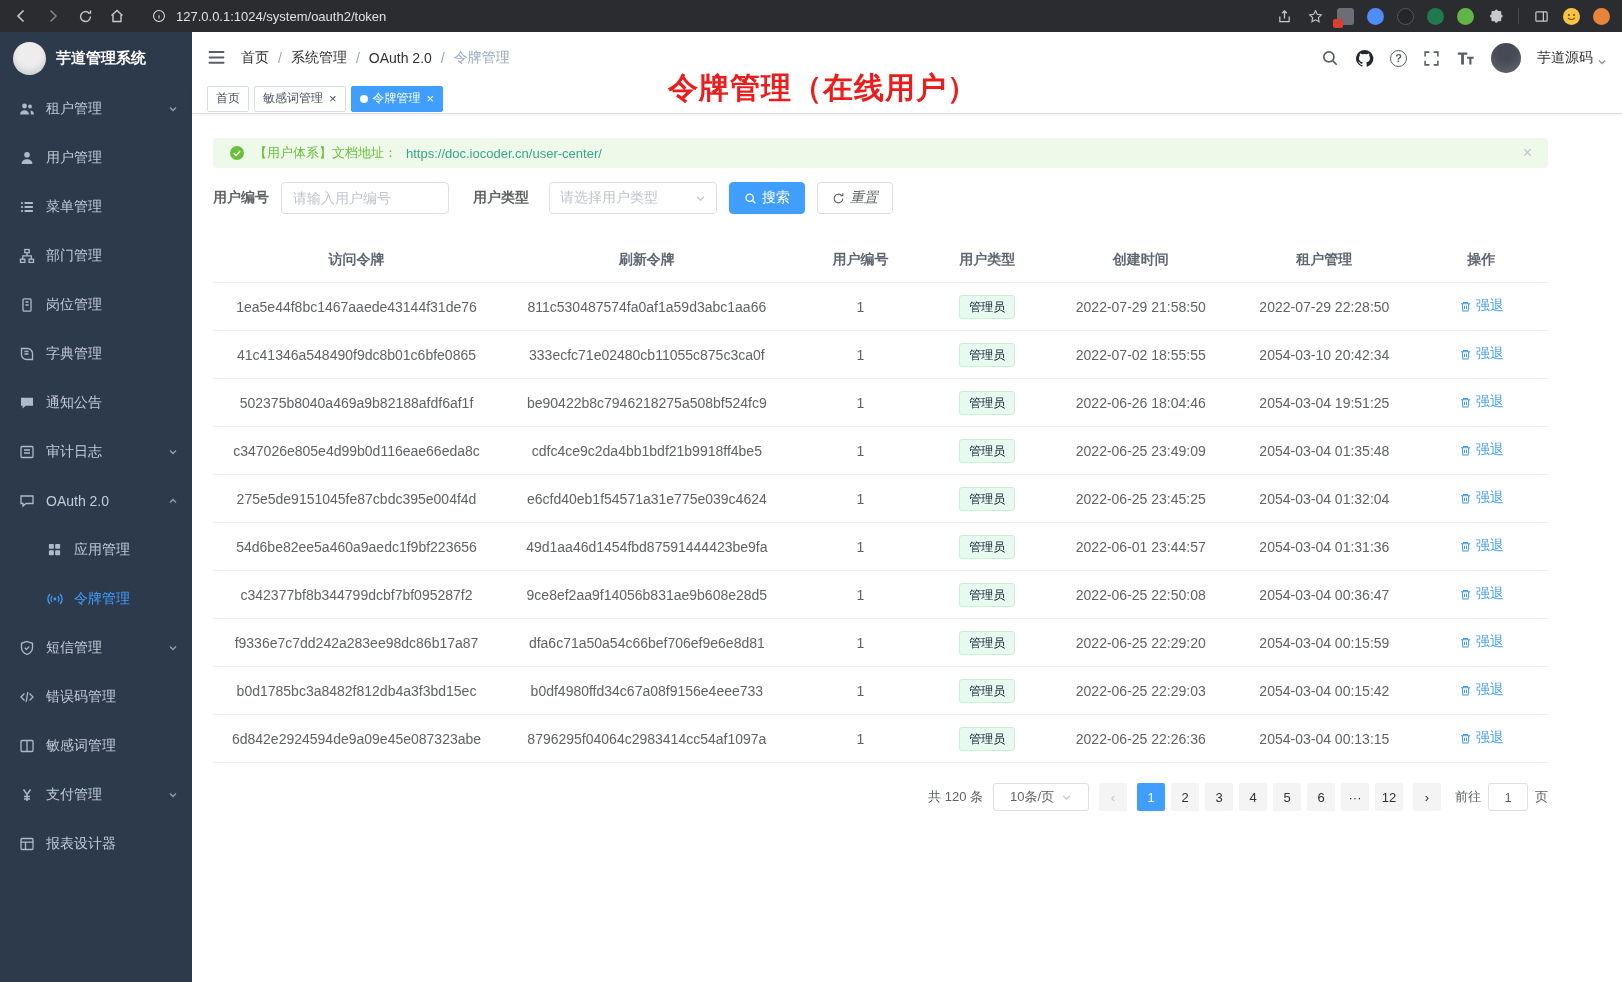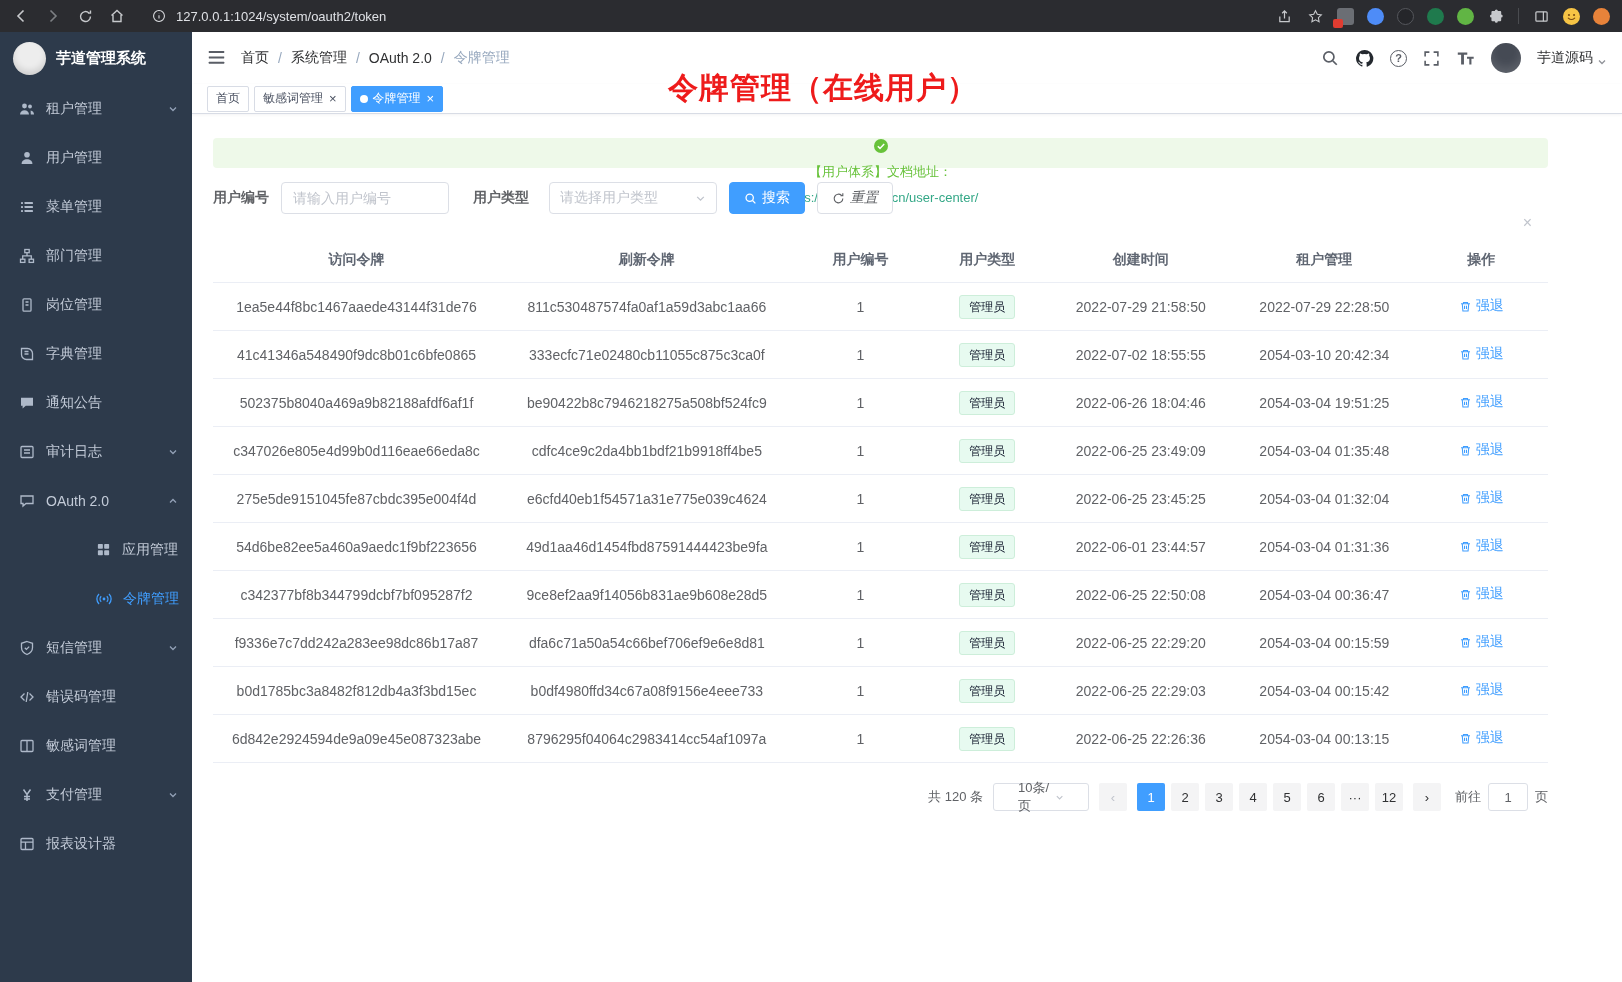--- a/index.html
+++ b/index.html
@@ -25,21 +25,21 @@
 
   
   .sidebar { width:192px; flex:0 0 192px; background:#2d3a4b; overflow:hidden; }
   .logo { height:52px; display:flex; align-items:center; gap:10px; padding:0 13px; }
   .logo-avatar { width:33px; height:33px; border-radius:50%; background:#ededed;
     box-shadow:inset 0 -4px 6px rgba(0,0,0,.12); }
   .logo-title { font-size:15px; font-weight:700; color:#fff; }
   .menu-item { height:49px; display:flex; align-items:center; gap:11px;
     padding:0 14px 0 19px; font-size:14px; color:#c3cbd8; cursor:pointer; }
   .menu-item .icon { width:16px; height:16px; display:inline-flex; color:#aeb9c9; }
-  .menu-item.sub { padding-left:68px;margin-left:28px; }
+  .menu-item.sub { padding-left:47px; }
   .menu-item.active { color:#409eff; }
   .menu-item.active .icon { color:#409eff; }
   .menu-item .arrow { margin-left:auto; color:#93a1b7; display:inline-flex; }
   .menu-item .arrow.up { transform:rotate(180deg); }
   .mi-label { white-space:nowrap; }
 
   
   .main { flex:1; display:flex; flex-direction:column; background:#fff; min-width:0; }
 
   .topbar { height:52px; display:flex; align-items:center; padding:0 15px; background:#fff; }
@@ -61,21 +61,21 @@
     gap:5px; padding:0 15px; background:#fff; box-shadow:0 1px 3px rgba(0,21,41,.05); }
   .tab { height:26px; border:1px solid #d8dce5; background:#fff; color:#495060; font-size:12px;
     display:inline-flex; align-items:center; padding:0 8px; gap:5px; cursor:pointer; border-radius:2px; }
   .tab.active { background:#409eff; border-color:#409eff; color:#fff; }
   .tab-dot { width:8px; height:8px; border-radius:50%; background:#fff; }
   .tab-close { font-size:13px; line-height:1; margin-left:1px; }
 
   .content { padding:24px 74px 0 21px; }
 
   .alert { height:30px; background:#eef9e9; border-radius:4px; display:flex; align-items:center;
-    padding:0 16px; gap:9px;flex-direction:column; }
+    padding:0 16px; gap:9px; }
   .alert-text { color:#67c23a; font-size:13px; }
   .alert-link { color:#34a887; font-size:13px; text-decoration:none; cursor:pointer; }
   .alert-close { margin-left:auto; color:#c0c4cc; font-size:16px; cursor:pointer; }
 
   .filters { display:flex; align-items:center; margin-top:14px; font-size:14px; }
   .f-label { font-weight:700; color:#606266; margin-right:12px; white-space:nowrap; }
   .f-label.second { margin-left:24px; }
   .f-input { width:168px; height:32px; border:1px solid #dcdfe6; border-radius:4px;
     padding:0 11px; font-size:14px; color:#606266; outline:none; }
   .f-input::placeholder { color:#c0c4cc; }
@@ -92,21 +92,21 @@
   .data-table th { color:#5f6672; font-weight:600; padding:13px 0; border-bottom:1px solid #ebeef5; text-align:center; }
   .data-table td { color:#606266; height:48px; border-bottom:1px solid #ebeef5; text-align:center;
     white-space:nowrap; overflow:hidden; }
   .tag-success { display:inline-block; background:#e7faf0; border:1px solid #cdeeda; color:#0f172a;
     font-size:12px; padding:0 9px; height:24px; line-height:22px; border-radius:3px; }
   .action-link { color:#409eff; font-size:14px; display:inline-flex; align-items:center; gap:4px; cursor:pointer; }
 
   .pagination { display:flex; align-items:center; justify-content:flex-end; margin-top:20px;
     gap:10px; font-size:13px; color:#606266; }
   .pg-size { width:96px; height:28px; border:1px solid #dcdfe6; border-radius:3px;
-    display:flex; align-items:center; justify-content:space-between; padding:0 24px;
+    display:flex; align-items:center; justify-content:space-between; padding:0 16px;
     color:#606266; cursor:pointer; background:#fff; }
   .pg-pages { display:flex; gap:6px; align-items:center; }
   .pg-btn { min-width:28px; height:28px; background:#f4f4f5; border:none; border-radius:2px;
     color:#303133; font-size:13px; display:inline-flex; align-items:center; justify-content:center;
     cursor:pointer; padding:0 5px; font-family:inherit; }
   .pg-btn.active { background:#409eff; color:#fff; }
   .pg-btn.prev { color:#c0c4cc; }
   .pg-goto { display:flex; align-items:center; gap:7px; margin-left:4px; }
   .goto-input { width:40px; height:28px; border:1px solid #dcdfe6; border-radius:3px;
     text-align:center; font-size:13px; color:#606266; outline:none; }

